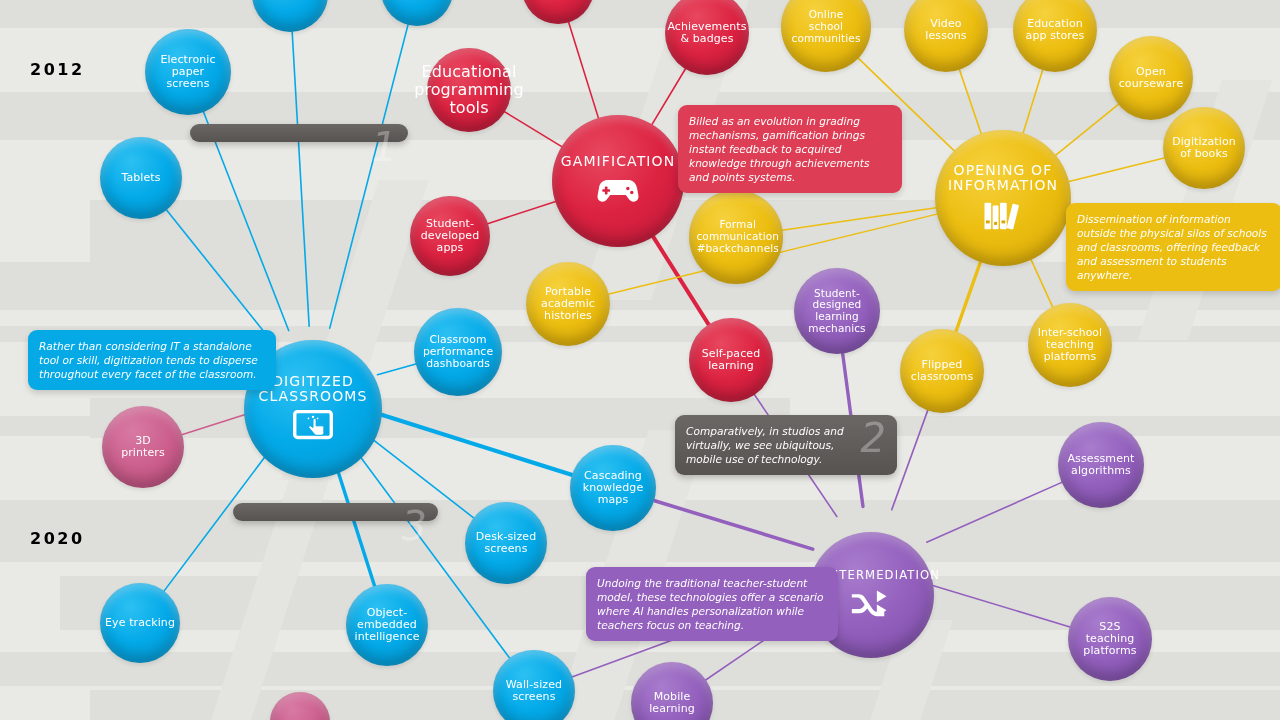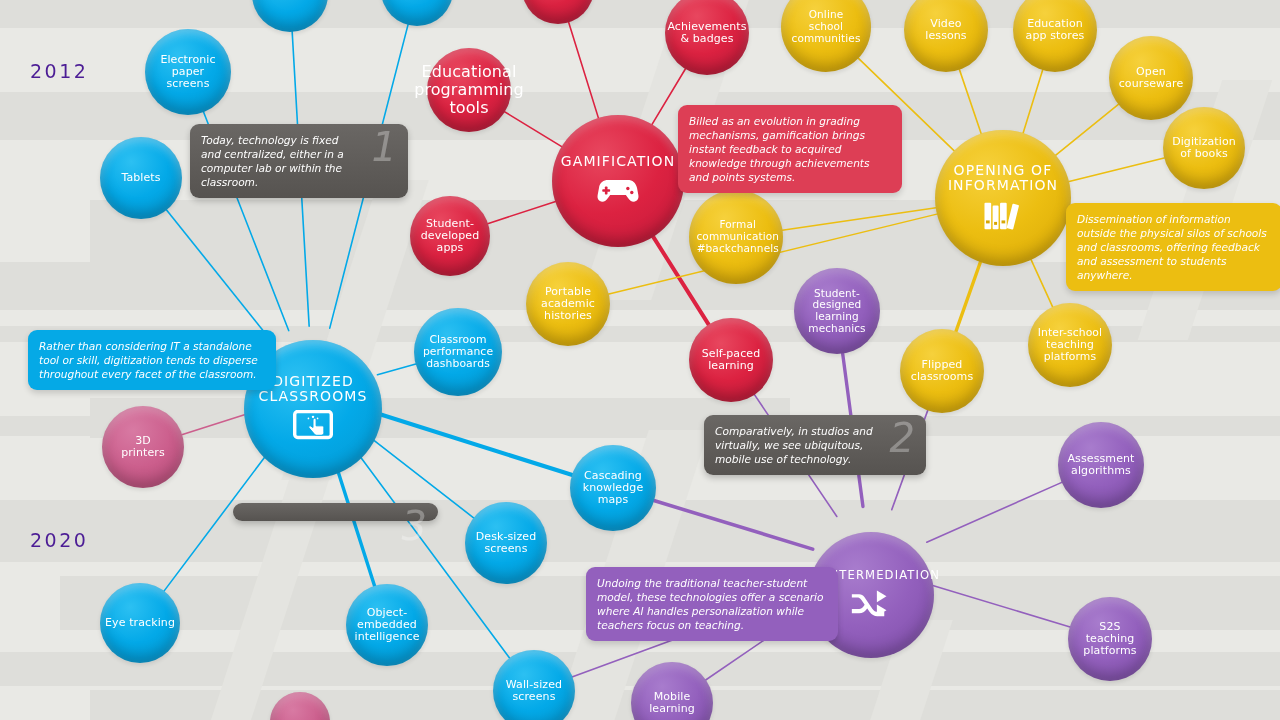--- a/index.html
+++ b/index.html
@@ -74,24 +74,24 @@
   .callout.purple { background:#9360bd; box-shadow:0 3px 6px rgba(0,0,0,.16); }
   .callout .num {
     position:absolute; right:11px; top:3px;
     font-size:40px; font-style:italic; font-weight:300;
     color:rgba(255,255,255,.30); line-height:1;
   }
 
   
   .year {
     position:absolute;
-    font-size:19px;
+    font-size:16px;
     letter-spacing:2.5px;
-    color:#4c1d95;
-    font-weight:400;
+    color:#000000;
+    font-weight:700;
   }
 </style>
 </head>
 <body>
 
 <div id="stage">
 
   <div class="bg-base"></div>
   <div id="bg-bands">
       <div class="band" style="left: 0px; top: 0px; width: 1280px; height: 28px;"></div>
@@ -294,22 +294,22 @@
           <svg viewBox="0 0 56 38" width="42" height="28" fill="#fff">
             <path d="M2 7h10c3 0 5 1.2 7 4l11 16c2 2.8 4 4 7 4h9v6H37c-5 0-8-2-11-6L15 15c-2-2.8-3.6-3.6-6-3.6H2z"></path>
             <path d="M2 27h10c2.4 0 4-.8 6-3.6l2.6-3.8 3.4 5-2 3c-2.8 4-5.4 5.4-10 5.4H2z"></path>
             <path d="M36 2l13 8-13 8z"></path>
             <path d="M36 21l13 8-13 8z"></path>
           </svg>
         </span>
       </div>
     </div>
   <div id="callout-layer">
-      <div class="callout gray" style="left: 190px; top: 124px; width: 218px;"><span>Today, technology is fixed and centralized, either in a computer lab or within the classroom.</span><span class="num">1</span></div>
-      <div class="callout gray" style="left: 675px; top: 415px; width: 222px; margin-left: 29px;"><span>Comparatively, in studios and virtually, we see ubiquitous, mobile use of technology.</span><span class="num">2</span></div>
+      <div class="callout gray" style="left: 190px; top: 124px; width: 218px;"><span class="num">1</span></div>
+      <div class="callout gray" style="left: 675px; top: 415px; width: 222px;"><span>Comparatively, in studios and virtually, we see ubiquitous, mobile use of technology.</span><span class="num">2</span></div>
       <div class="callout gray" style="left: 233px; top: 503px; width: 205px;"><span class="num">3</span></div>
       <div class="callout red" style="left: 678px; top: 105px; width: 224px;"><span>Billed as an evolution in grading mechanisms, gamification brings instant feedback to acquired knowledge through achievements and points systems.</span></div>
       <div class="callout yellow" style="left: 1066px; top: 203px; width: 216px;"><span>Dissemination of information outside the physical silos of schools and classrooms, offering feedback and assessment to students anywhere.</span></div>
       <div class="callout blue" style="left: 28px; top: 330px; width: 248px;"><span>Rather than considering IT a standalone tool or skill, digitization tends to disperse throughout every facet of the classroom.</span></div>
       <div class="callout purple" style="left: 586px; top: 567px; width: 252px;"><span>Undoing the traditional teacher-student model, these technologies offer a scenario where AI handles personalization while teachers focus on teaching.</span></div>
     </div>
 
 </div>
 
 </body></html>

